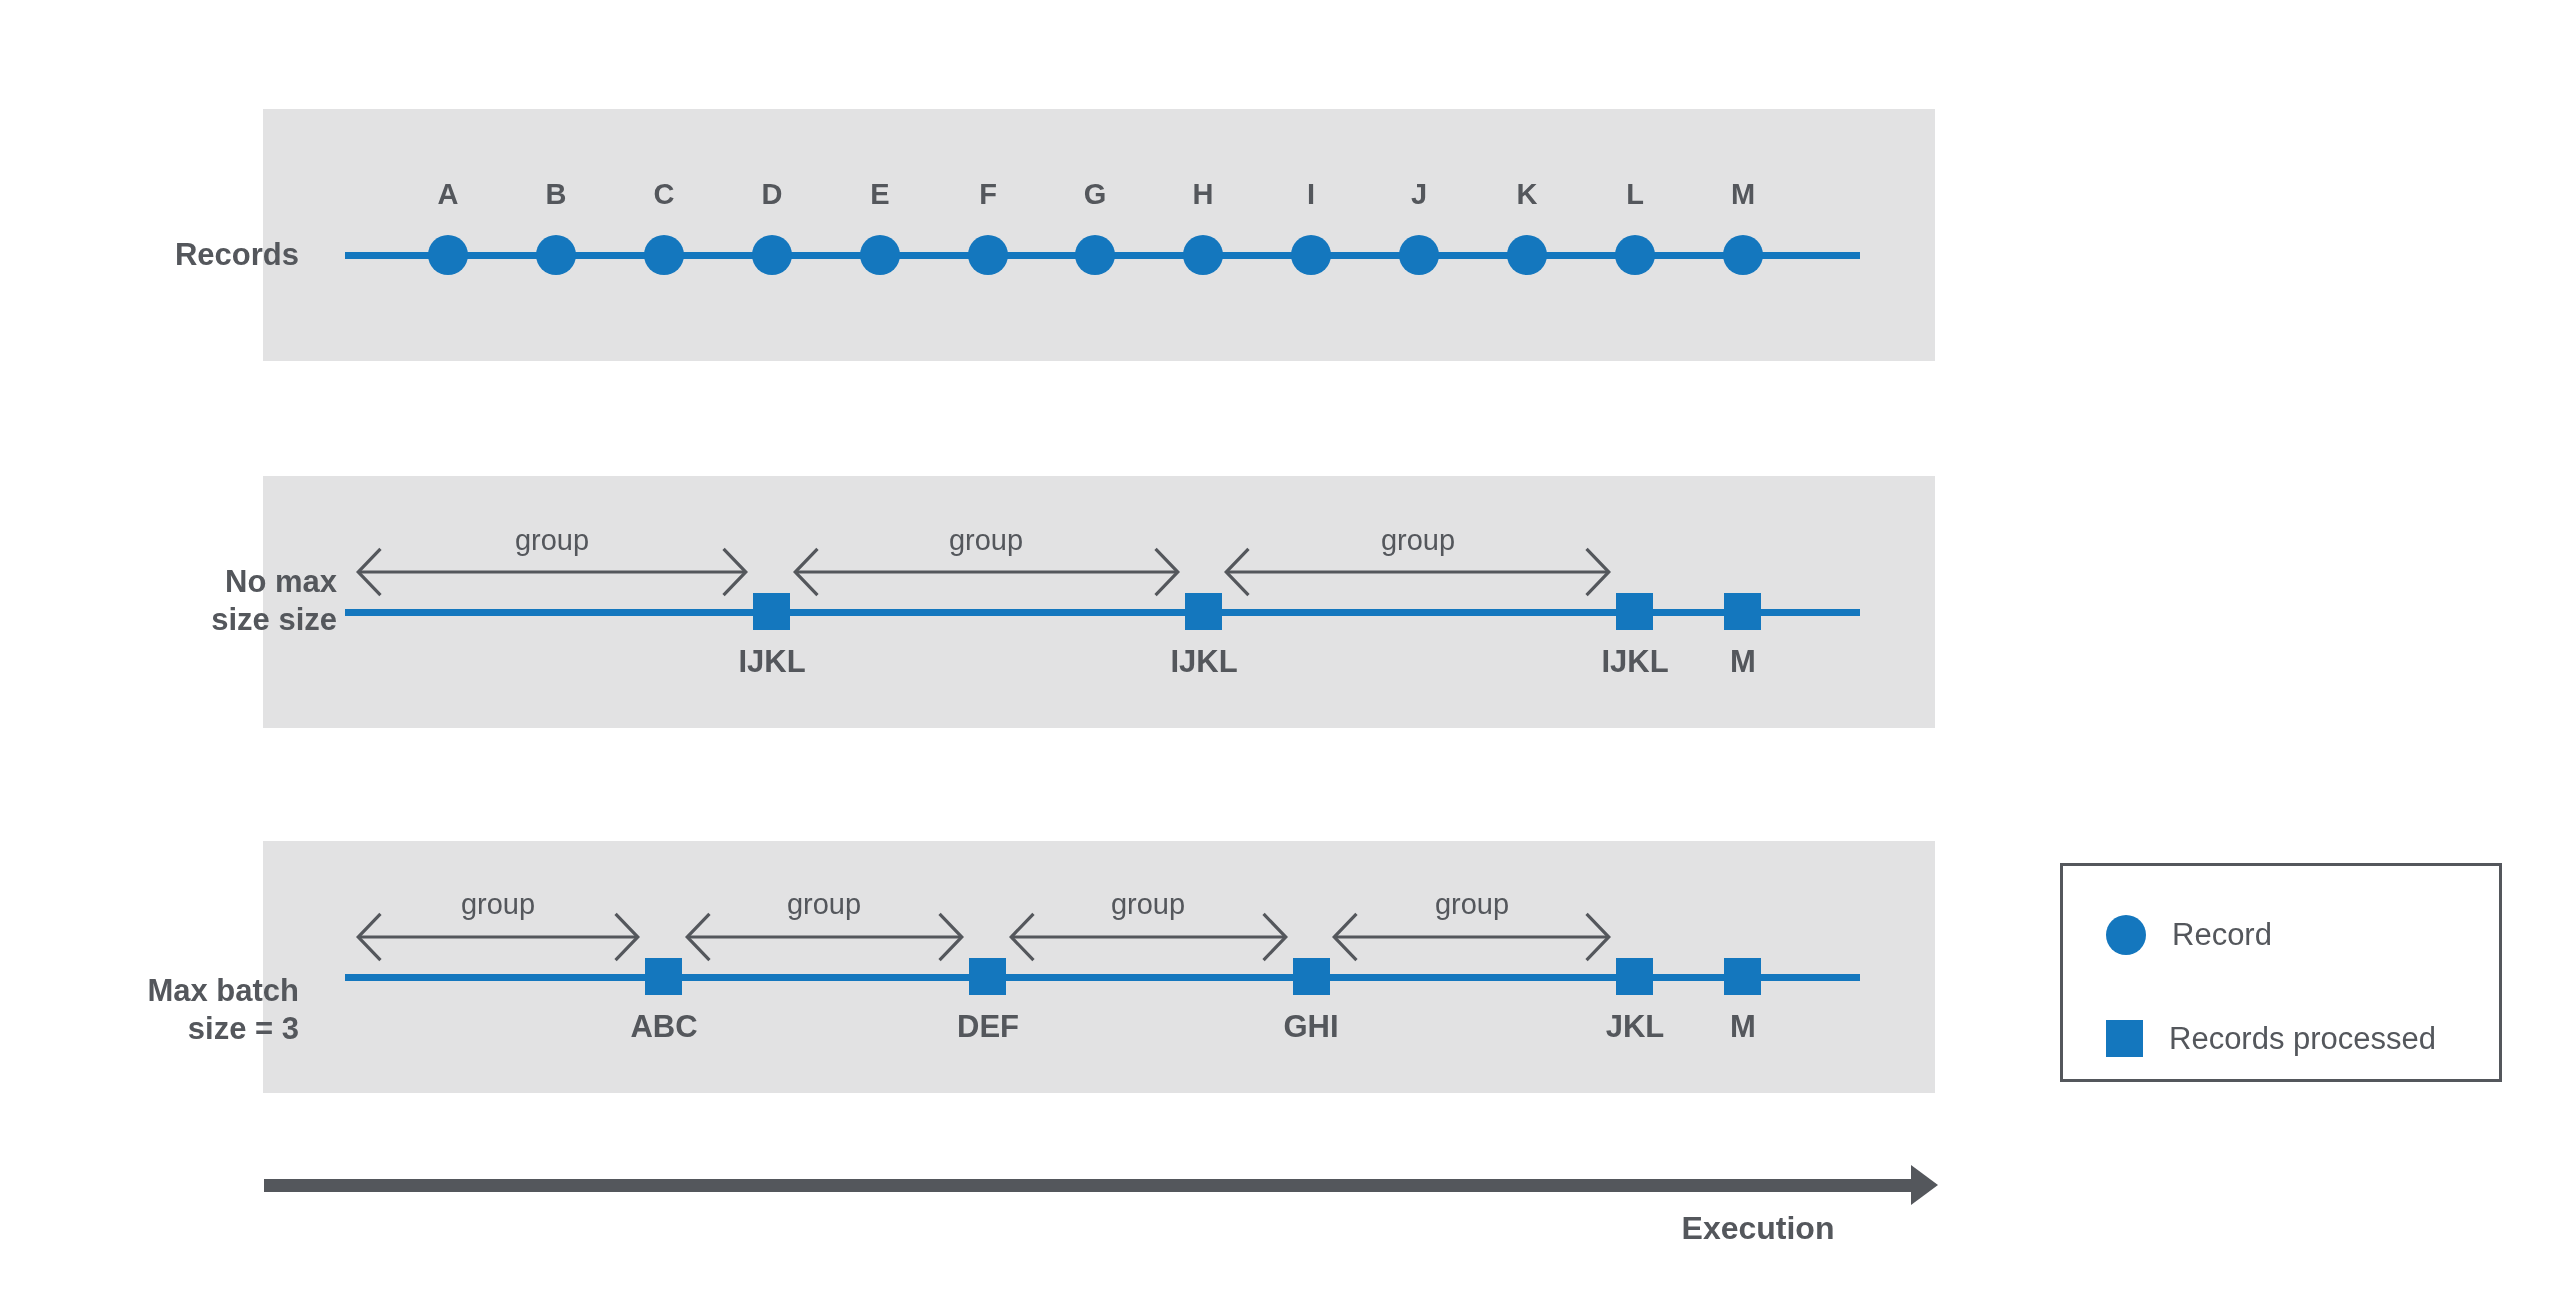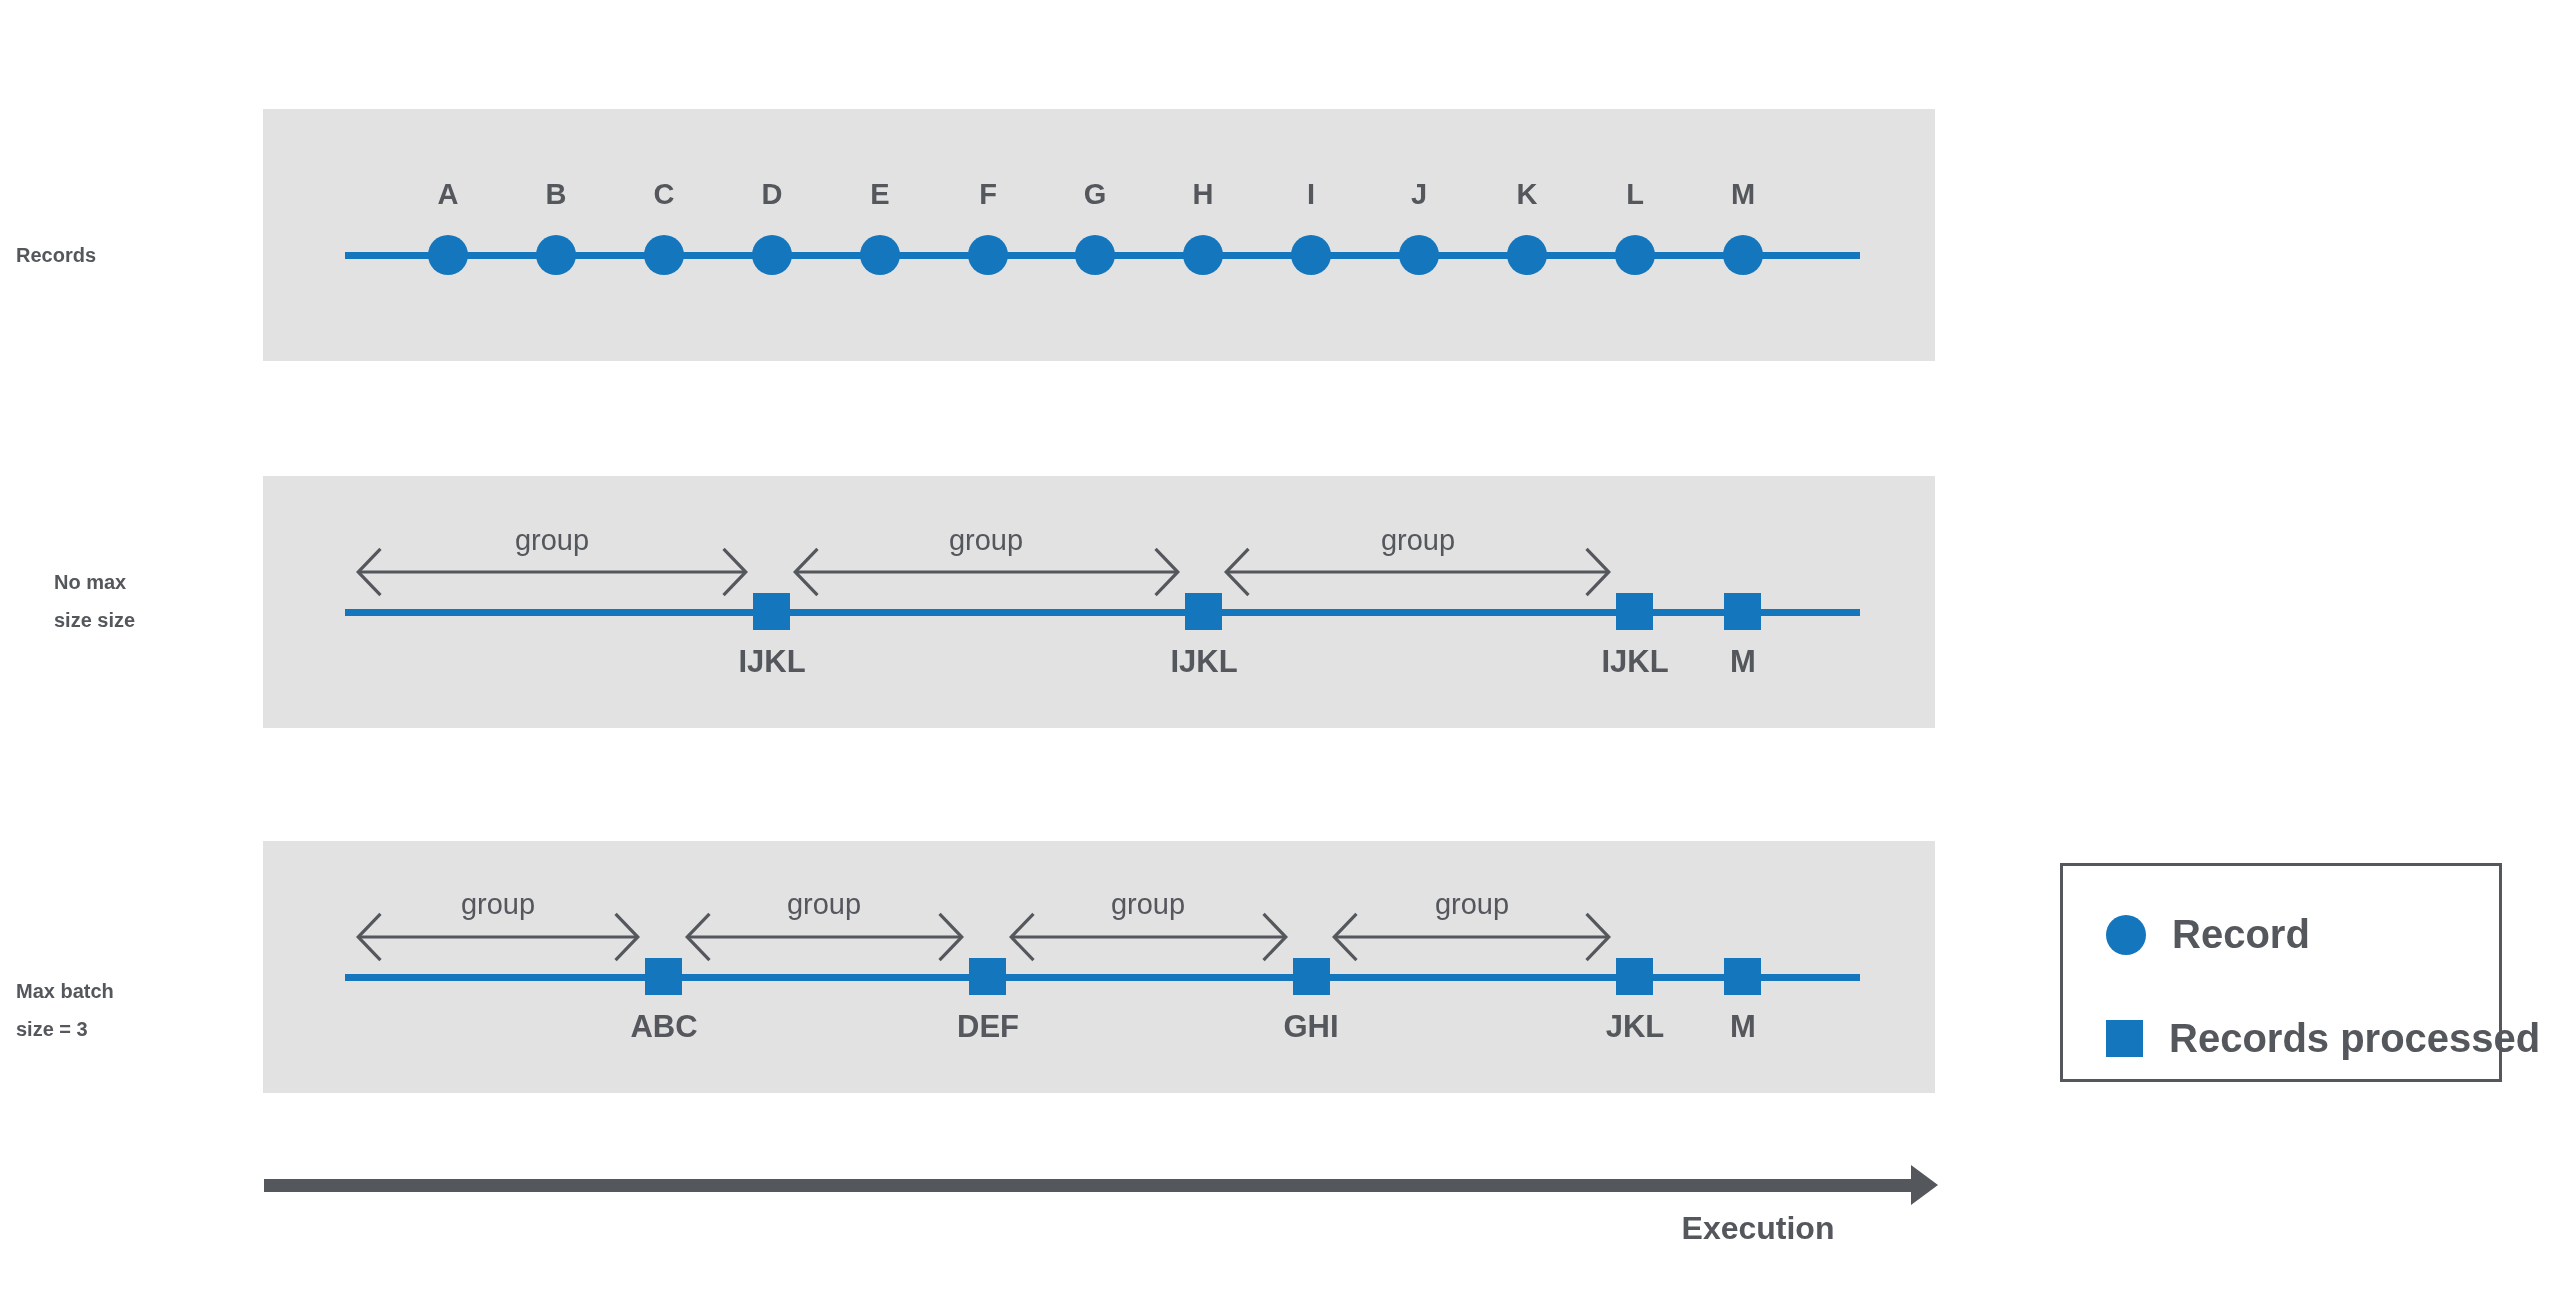--- a/index.html
+++ b/index.html
@@ -14,22 +14,22 @@
     background:#ffffff;
     font-family:"Liberation Sans", sans-serif;
     color:var(--ink);
     overflow:hidden;
   }
   .band{
     position:absolute;left:263px;width:1672px;height:252px;
     background:var(--band);
   }
   .row-label{
-    position:absolute;left:16px;width:291px;
-    text-align:left;font-weight:bold;font-size:20px;line-height:38px;
+    position:absolute;left:8px;width:291px;
+    text-align:right;font-weight:bold;font-size:31px;line-height:38px;
     color:var(--ink);
   }
   .timeline-line{
     position:absolute;height:6.5px;background:var(--blue);
   }
   .record-dot{
     position:absolute;width:40px;height:40px;border-radius:50%;
     background:var(--blue);
   }
   .record-letter{
@@ -67,21 +67,21 @@
     position:absolute;left:2060px;top:863px;width:442px;height:219px;
     background:#ffffff;border:3.6px solid var(--ink);box-sizing:border-box;
   }
   .legend-row{
     position:absolute;left:0;width:100%;height:79px;
     display:flex;align-items:center;padding-left:43px;box-sizing:border-box;
   }
   .legend-row .swatch{flex:0 0 auto;margin-right:26px;}
   .legend-swatch-circle{width:40px;height:40px;border-radius:50%;background:var(--blue);}
   .legend-swatch-square{width:37px;height:37px;background:var(--blue);}
-  .legend-text{font-weight:bold;font-size:40px;color:var(--ink);white-space:nowrap;}
+  .legend-text{font-weight:normal;font-size:31px;color:var(--ink);white-space:nowrap;}
 </style>
 </head>
 <body>
 
 <div id="canvas">
 
   <div id="execution-bar"></div>
   <div id="execution-head"></div>
   <div id="execution-label">Execution</div>
 

